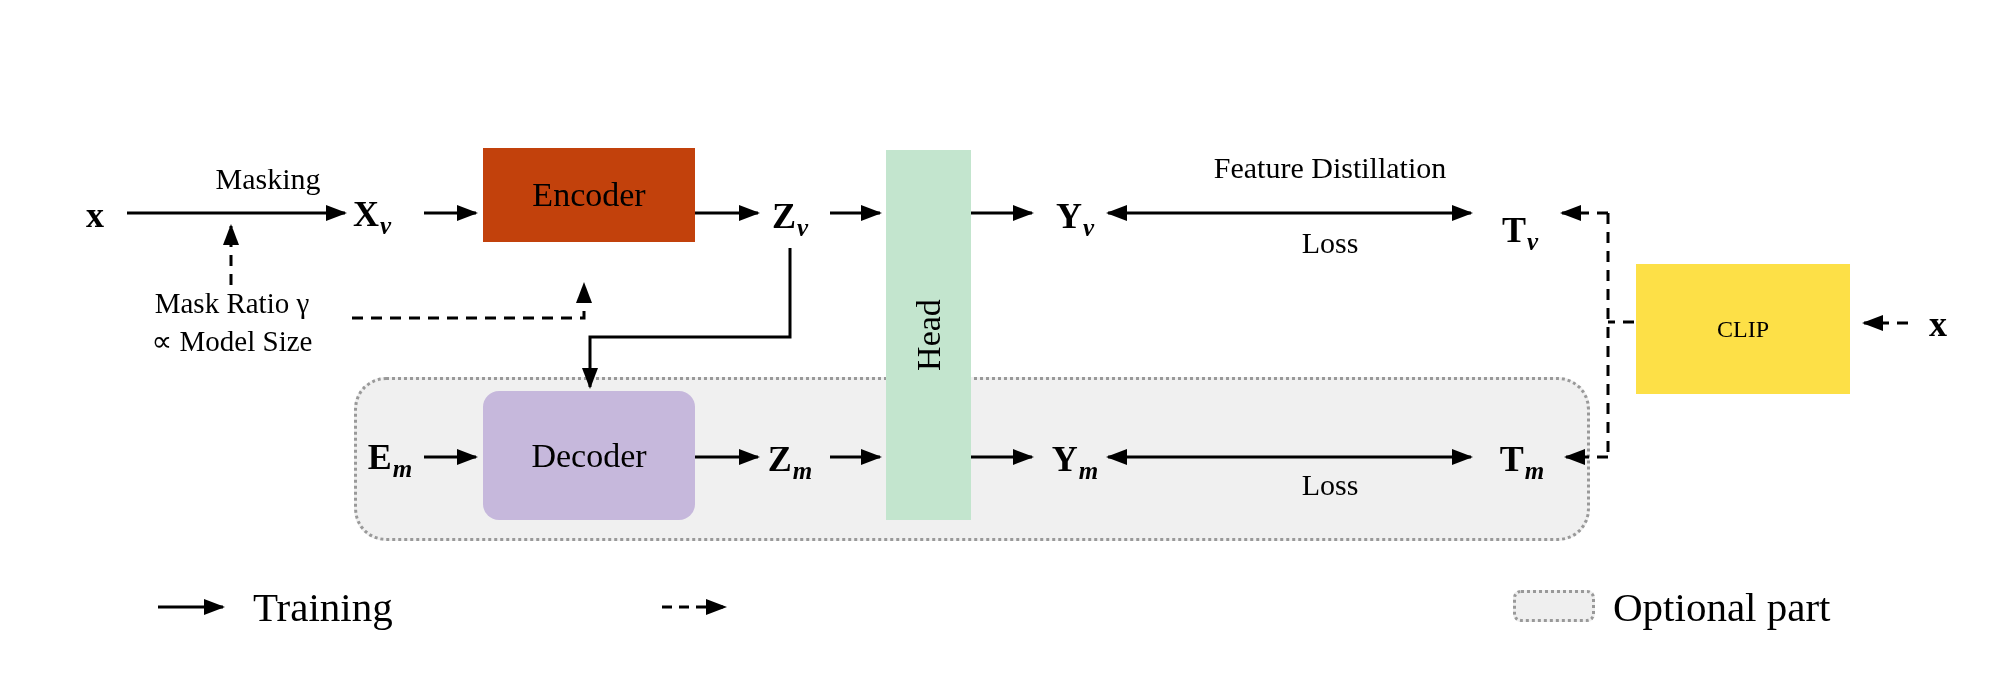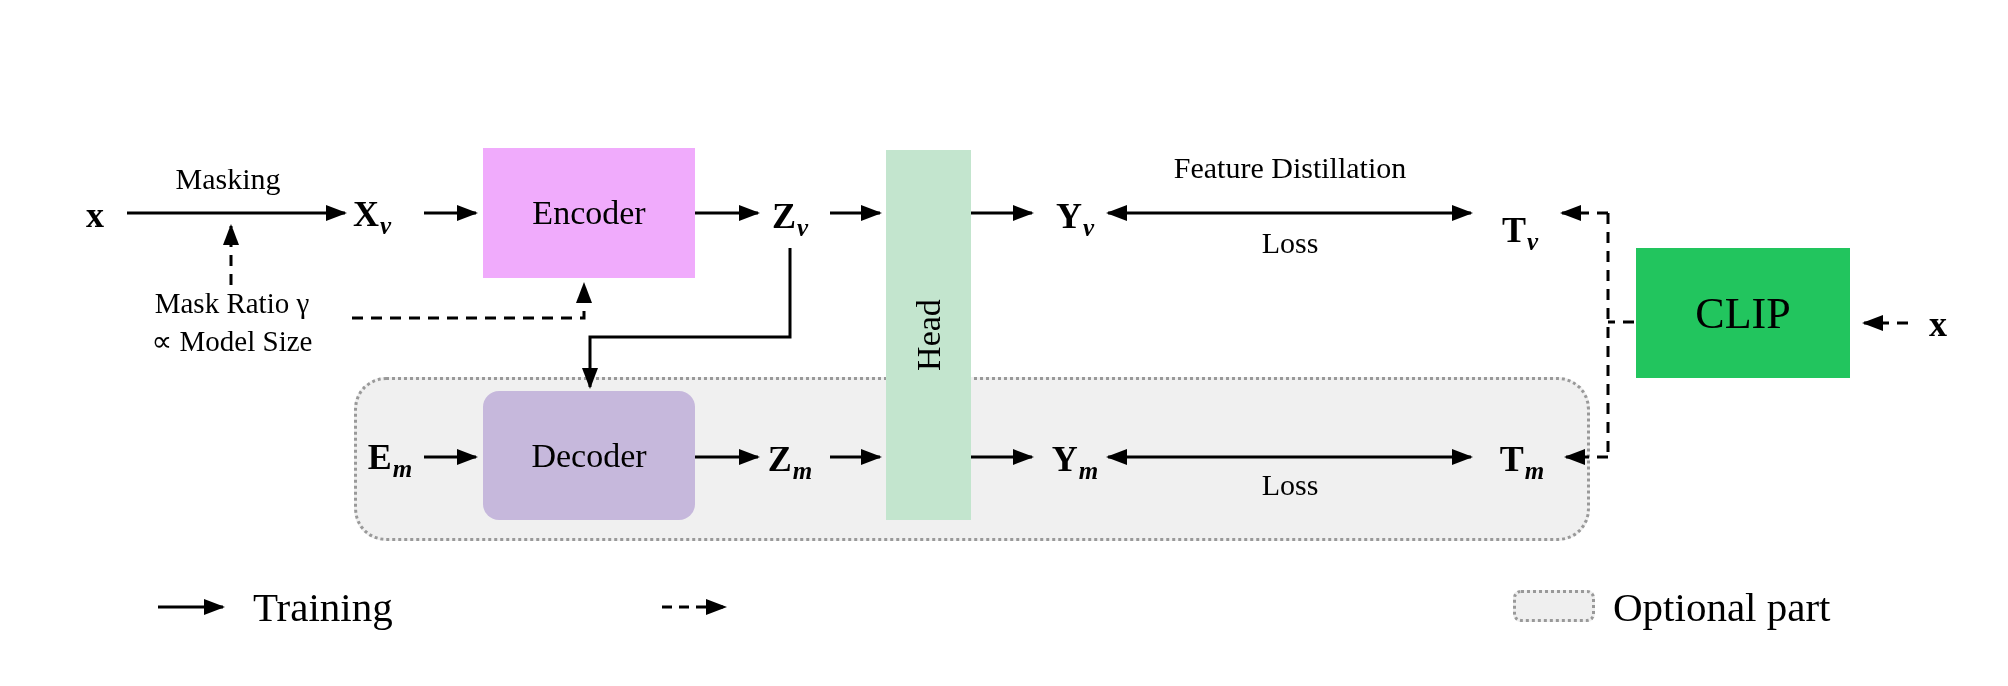--- a/index.html
+++ b/index.html
@@ -5,38 +5,38 @@
   html,body{margin:0;padding:0;background:#ffffff;}
   .canvas{
     position:relative;width:2008px;height:686px;background:#ffffff;
     font-family:"Liberation Serif", serif;color:#000;overflow:hidden;
   }
   
   .box{
     position:absolute;display:flex;align-items:center;justify-content:center;
     font-size:34px;z-index:2;
   }
-  #encoder-box{left:483px;top:148px;width:212px;height:130px;background:#f0abfc;}
+  #encoder-box{left:483px;top:148px;width:212px;height:94px;background:#c2410c;}
   #decoder-box{left:483px;top:391px;width:212px;height:129px;background:#c6b8dc;border-radius:16px;}
   #head-box{left:886px;top:150px;width:85px;height:370px;background:#c3e5ce;}
-  #clip-box{left:1636px;top:248px;width:214px;height:130px;background:#22c55e;font-size:44px;}
+  #clip-box{left:1636px;top:264px;width:214px;height:130px;background:#fde047;font-size:24px;}
   .head-label{transform:rotate(-90deg);white-space:nowrap;}
   
   #optional-region{
     position:absolute;left:354px;top:377px;width:1236px;height:164px;
     background:#f0f0f0;border:3px dotted #999999;border-radius:32px;
     box-sizing:border-box;z-index:1;
   }
   
   #arrow-layer{position:absolute;left:0;top:0;width:2008px;height:686px;z-index:3;pointer-events:none;}
   
   .lbl{position:absolute;transform:translate(-50%,-50%);white-space:nowrap;z-index:4;}
   .node{font-weight:bold;font-size:36px;}
   .sub{font-style:italic;font-weight:bold;font-size:25px;position:relative;top:8px;margin-left:1px;}
-  .txt30{font-size:30px;}
+  .txt30{font-size:30px;margin-left:40px;}
   .mask-ratio{font-size:29px;text-align:center;line-height:38px;}
   .legend-lbl{position:absolute;transform:translateY(-50%);font-size:41px;white-space:nowrap;z-index:4;}
   #legend-optional-swatch{
     position:absolute;left:1513px;top:590px;width:82px;height:32px;
     background:#efefef;border:3px dotted #999999;border-radius:8px;
     box-sizing:border-box;z-index:2;
   }
 </style>
 </head>
 <body>

